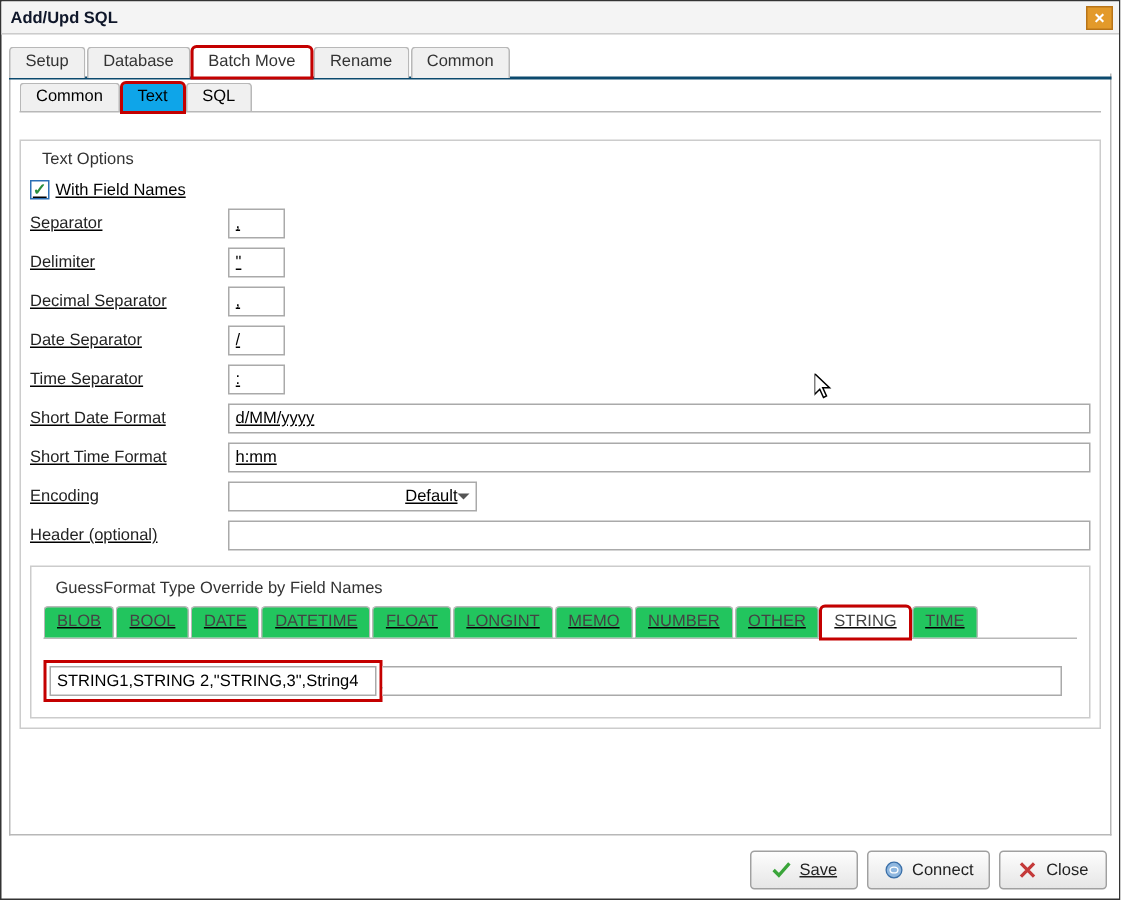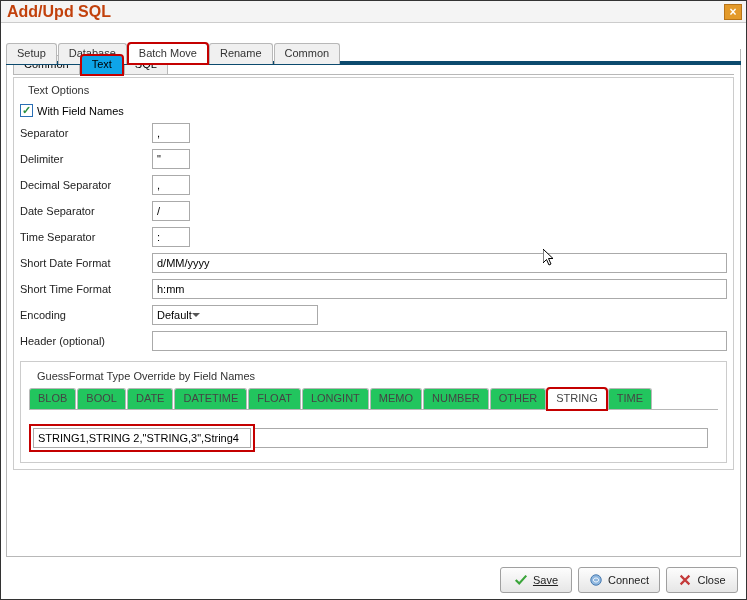--- a/index.html
+++ b/index.html
@@ -1,38 +1,38 @@
 <!DOCTYPE html>
 <html><head>
 <meta charset="utf-8">
 <style>
 * { box-sizing: border-box; margin: 0; padding: 0; }
 body { font-family: Tahoma, Arial, sans-serif; font-size: 11px; background: #fff; }
 .window { width: 747px; height: 600px; border: 1px solid #333; position: relative; background: #fff; }
 .titlebar { height: 22px; background: #f4f4f4; display: flex; align-items: center; padding: 0 4px; border-bottom: 1px solid #ccc; }
-.titlebar-text { color: #c2410c; font-weight: bold; font-size: 16px; flex: 1; padding-left: 2px; }
+.titlebar-text { color: #0f172a; font-weight: bold; font-size: 11px; flex: 1; padding-left: 2px; }
 .close-btn { width: 18px; height: 16px; background: #e39a2a; color: #fff; display: flex; align-items: center; justify-content: center; font-weight: bold; font-size: 12px; cursor: pointer; border: 1px solid #b87418; }
 .body-area { position: absolute; inset: 22px 5px 42px 5px; }
-.main-tabs { display: flex; height: 22px; border-bottom: 4px solid #0c4a6e; position: relative; top: 20px; }
+.main-tabs { display: flex; height: 22px; border-bottom: 2px solid #0c4a6e; position: relative; top: 8px; align-items: center; }
 .main-tab { padding: 3px 10px; border: 1px solid #b8b8b8; border-bottom: none; margin-right: 1px; background: #f0f0f0; cursor: pointer; font-size: 11px; color: #333; border-top-left-radius: 3px; border-top-right-radius: 3px; height: 21px; }
 .main-tab.active { background: #fff; position: relative; z-index: 2; border-bottom: 1px solid #fff; margin-bottom: -1px; }
 .highlight-red { outline: 2px solid #c40000; outline-offset: -1px; }
 .main-tab-content { border: 1px solid #b8b8b8; border-top: none; padding: 6px 6px; height: calc(100% - 26px); margin-top: 4px; }
 .sub-tabs { display: flex; height: 20px; border-bottom: 1px solid #b8b8b8; }
 .sub-tab { padding: 2px 10px; border: 1px solid #b8b8b8; border-bottom: none; margin-right: 1px; background: #f0f0f0; cursor: pointer; font-size: 11px; border-top-left-radius: 3px; border-top-right-radius: 3px; }
 .sub-tab.active { background: #0ea5e9; position: relative; border-bottom: 1px solid #fff; margin-bottom: -1px; }
-.fieldset { border: 1px solid #ccc; margin-top: 2px; padding: 6px; }
+.fieldset { border: 1px solid #ccc; margin-top: 18px; padding: 6px; text-decoration: underline; }
 .fieldset-title { font-size: 11px; color: #333; margin: -12px 0 4px 4px; background: #fff; padding: 0 4px; display: inline-block; }
 .checkbox-row { display: flex; align-items: center; gap: 4px; margin: 4px 0 6px 0; }
 .checkbox { width: 13px; height: 13px; border: 1px solid #2a6fb5; display: inline-flex; align-items: center; justify-content: center; color: #2a8f3f; font-size: 11px; font-weight: bold; cursor: pointer; }
 .form-row { display: flex; align-items: center; margin-bottom: 6px; gap: 6px; }
 .form-label { width: 126px; font-size: 11px; color: #222; }
 .input-short { width: 38px; height: 20px; border: 1px solid #aaa; padding: 0 4px; font-size: 11px; background: #fff; }
 .input-long { flex: 1; height: 20px; border: 1px solid #aaa; padding: 0 4px; font-size: 11px; background: #fff; }
-.select { width: 166px; height: 20px; border: 1px solid #aaa; padding: 0 4px; font-size: 11px; background: #fff; display: flex; align-items: center; justify-content: flex-start; cursor: pointer; }
+.select { width: 166px; height: 20px; border: 1px solid #aaa; padding: 0 4px; font-size: 11px; background: #fff; display: flex; align-items: center; justify-content: flex-end; cursor: pointer; }
 .select-arrow { width: 0; height: 0; border-left: 4px solid transparent; border-right: 4px solid transparent; border-top: 4px solid #555; }
 .fieldset2 { border: 1px solid #ccc; margin-top: 10px; padding: 8px 8px 10px 8px; }
 .type-tabs { display: flex; height: 22px; border-bottom: 1px solid #b8b8b8; margin-top: 2px; }
 .type-tab { padding: 3px 8px; border: 1px solid #b8b8b8; border-bottom: none; margin-right: 1px; background: #22c55e; cursor: pointer; font-size: 11px; color: #444; border-top-left-radius: 3px; border-top-right-radius: 3px; }
 .type-tab.active { background: #fff; position: relative; border-bottom: 1px solid #fff; margin-bottom: -1px; }
 .type-content { padding-top: 14px; }
 .highlight-box { display:inline-block; border: 2px solid #c40000; padding: 2px; margin-left: 0; }
 .override-input { width: 684px; height: 20px; border: 1px solid #aaa; padding: 0 4px; font-size: 11px; background: #fff; }
 .footer { position: absolute; bottom: 6px; right: 8px; display: flex; gap: 6px; }
 .btn { height: 26px; min-width: 72px; border: 1px solid #a0a0a0; border-radius: 3px; background: linear-gradient(#fdfdfd,#e6e6e6); display: flex; align-items: center; justify-content: center; gap: 5px; font-size: 11px; color: #222; cursor: pointer; padding: 0 10px; }

